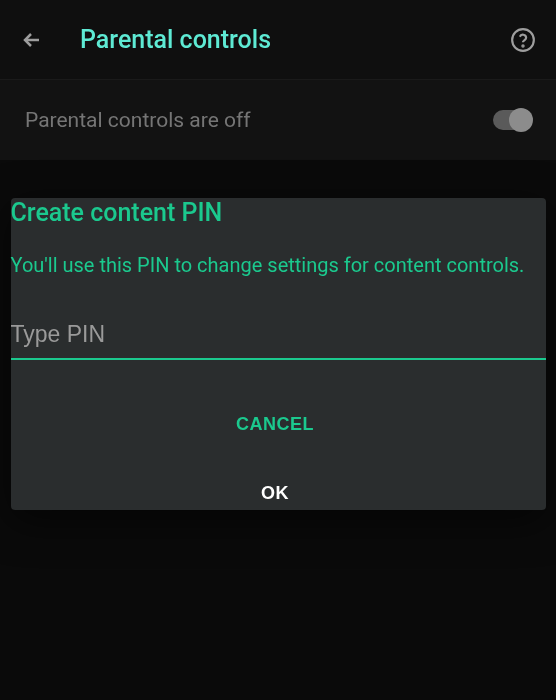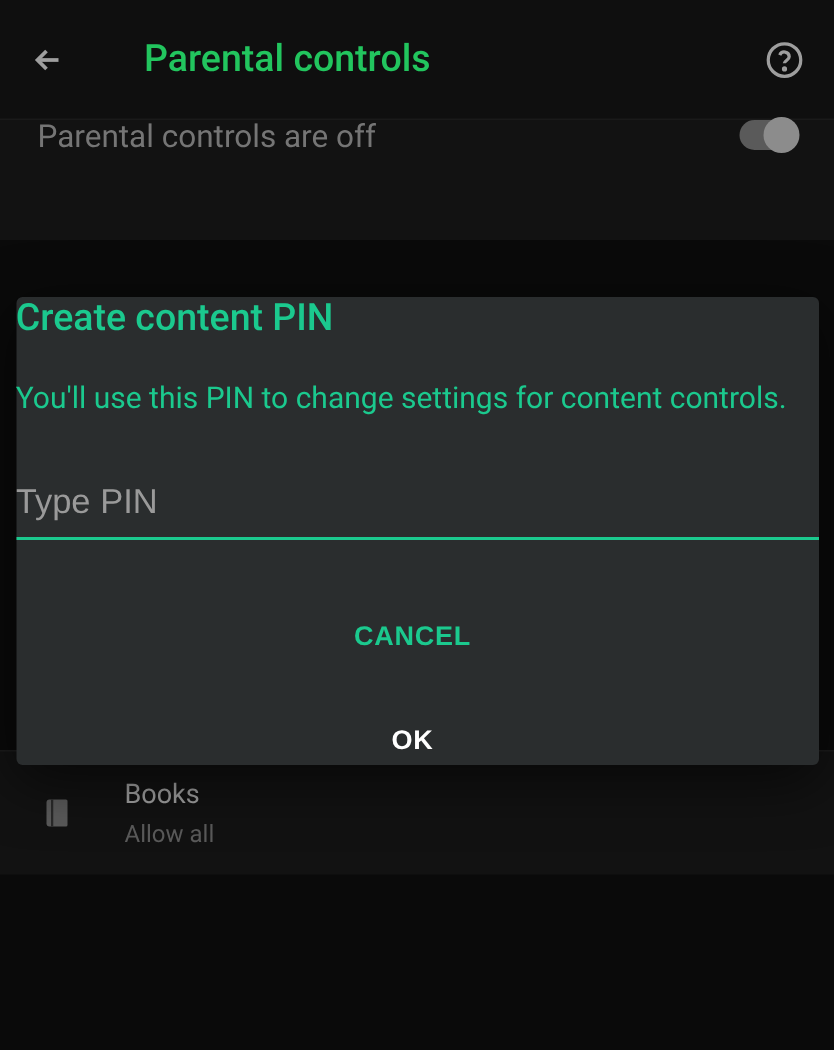--- a/index.html
+++ b/index.html
@@ -26,33 +26,33 @@
     }
     .back-icon {
       width: 24px;
       height: 24px;
       color: #9e9e9e;
       cursor: pointer;
     }
     .page-title {
       font-size: 25px;
       font-weight: 500;
-      color: #22c55e;
-      margin-left: 52px;
+      color: #5eead4;
+      margin-left: 36px;
       flex: 1;
     }
     .help-icon {
       width: 26px;
       height: 26px;
       color: #9e9e9e;
       cursor: pointer;
     }
     .status-row {
       display: flex;
-      align-items: flex-start;
+      align-items: center;
       padding: 0 25px;
       height: 80px;
       background: #121212;
     }
     .status-text {
       font-size: 21px;
       color: #757575;
       flex: 1;
     }
     .toggle {
@@ -195,32 +195,20 @@
 </div>
 
 <div class="status-row">
   <div class="status-text">Parental controls are off</div>
   <div class="toggle">
     <div class="toggle-knob"></div>
   </div>
 </div>
 
 <div class="categories-area">
-  <div class="category-item">
-    <div class="category-icon">
-      <svg viewBox="0 0 24 24" width="24" height="26" fill="currentColor">
-        <path d="M6 3h11a1 1 0 0 1 1 1v16a1 1 0 0 1-1 1H6a2 2 0 0 1-2-2V5a2 2 0 0 1 2-2z"></path>
-        <rect x="7" y="3" width="1.5" height="18" fill="#2a2a2a"></rect>
-      </svg>
-    </div>
-    <div class="category-text">
-      <div class="cat-title">Books</div>
-      <div class="cat-sub">Allow all</div>
-    </div>
-  </div>
 </div>
 
 <div class="dialog-overlay">
   <div class="dialog">
     <div class="dialog-title">Create content PIN</div>
     <div class="dialog-body">You'll use this PIN to change settings for content controls.</div>
     <input type="password" class="pin-field" placeholder="Type PIN" style="">
     <div class="dialog-actions">
       <button class="action-btn action-primary">CANCEL</button>
       <button class="action-btn action-secondary">OK</button>

